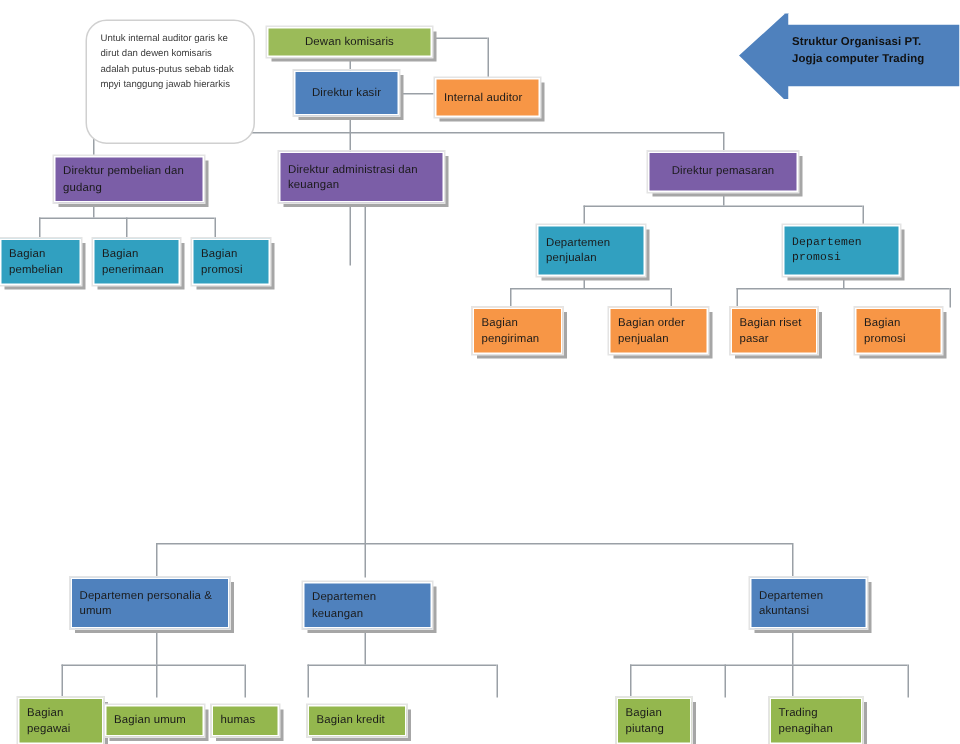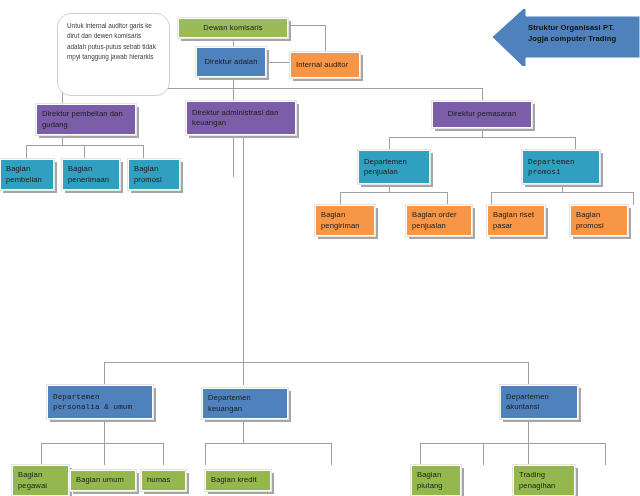--- a/index.html
+++ b/index.html
@@ -146,21 +146,21 @@
       <div>Struktur  Organisasi PT.</div>
       <div>Jogja computer  Trading</div>
     </div>
   </div>
 
   <div class="node center c-green" style="left:178px; top:18px; width:110px; height:20px;">
     <span>Dewan komisaris</span>
   </div>
 
   <div class="node center c-blue" style="left:196px; top:47px; width:70px; height:30px;">
-    <span>Direktur adalah</span>
+    <span>Direktur kasir</span>
   </div>
 
   <div class="node c-orange" style="left:290px; top:52px; width:70px; height:26px;">
     <span>Internal auditor</span>
   </div>
 
   <div class="node c-purple" style="left:36px; top:104px; width:100px; height:31px;">
     <span>Direktur pembelian dan gudang</span>
   </div>
 
@@ -195,21 +195,21 @@
   <div class="node c-orange" style="left:406px; top:205px; width:66px; height:31px;">
     <span>Bagian order penjualan</span>
   </div>
   <div class="node c-orange" style="left:487px; top:205px; width:58px; height:31px;">
     <span>Bagian riset pasar</span>
   </div>
   <div class="node c-orange" style="left:570px; top:205px; width:58px; height:31px;">
     <span>Bagian promosi</span>
   </div>
 
-  <div class="node c-blue" style="left:47px; top:385px; width:106px; height:34px;font-family:Liberation Mono, monospace;">
+  <div class="node c-blue" style="left:47px; top:385px; width:106px; height:34px;">
     <span>Departemen personalia &amp;  umum</span>
   </div>
   <div class="node c-blue" style="left:202px; top:388px; width:86px; height:31px;">
     <span>Departemen keuangan</span>
   </div>
   <div class="node c-blue" style="left:500px; top:385px; width:78px; height:34px;">
     <span>Departemen akuntansi</span>
   </div>
 
   <div class="node c-lime" style="left:12px; top:465px; width:57px; height:31px;">

